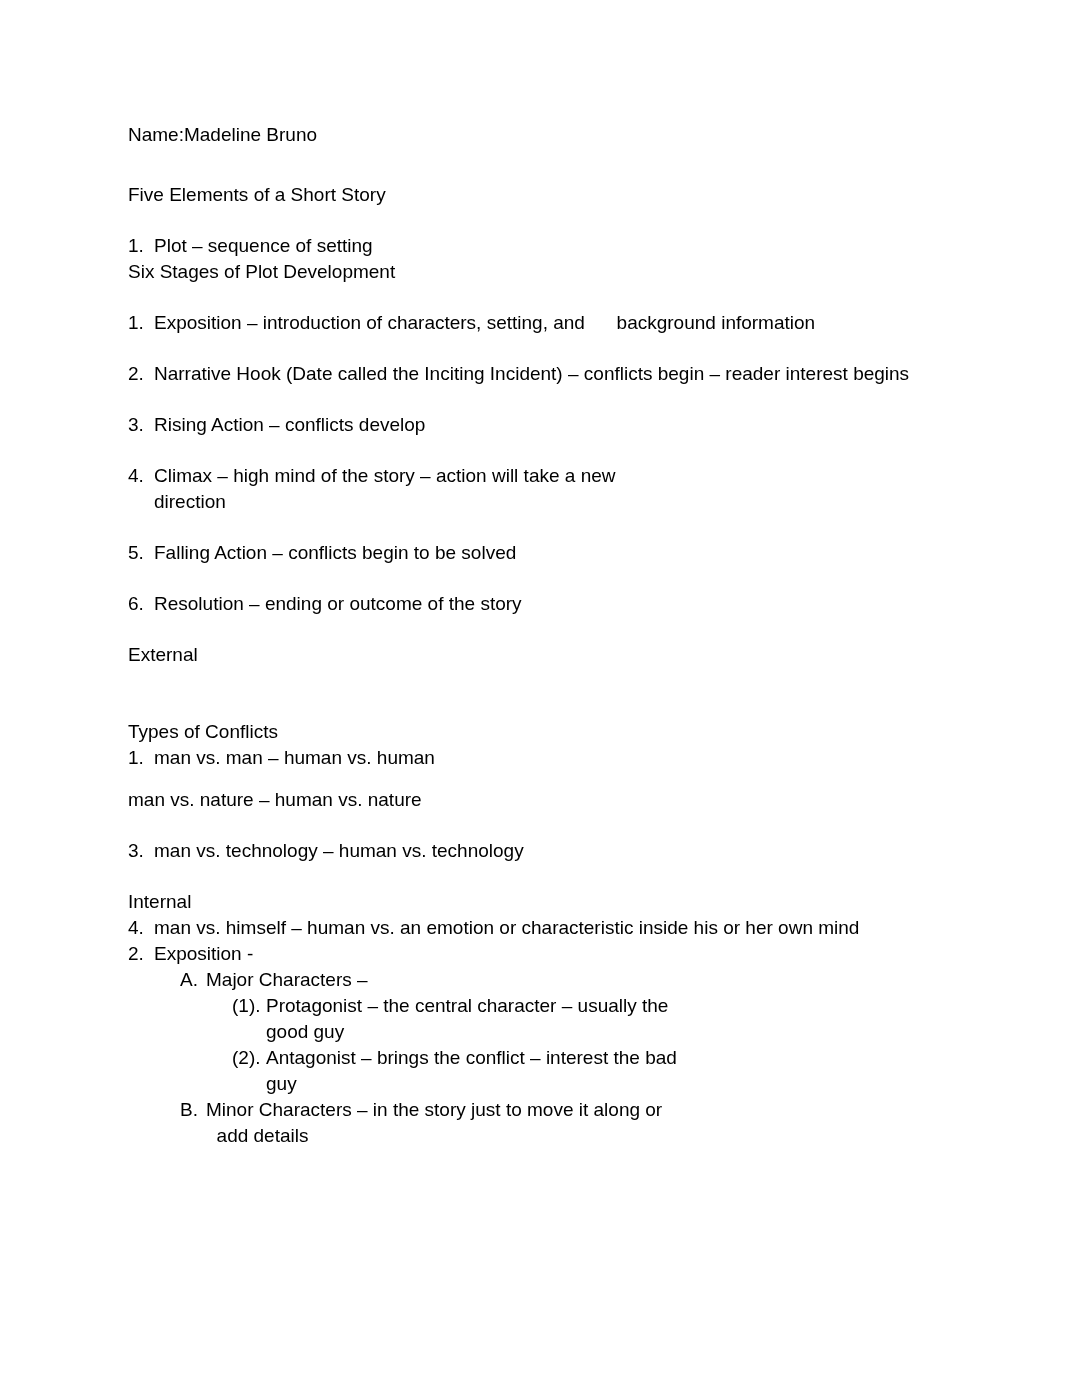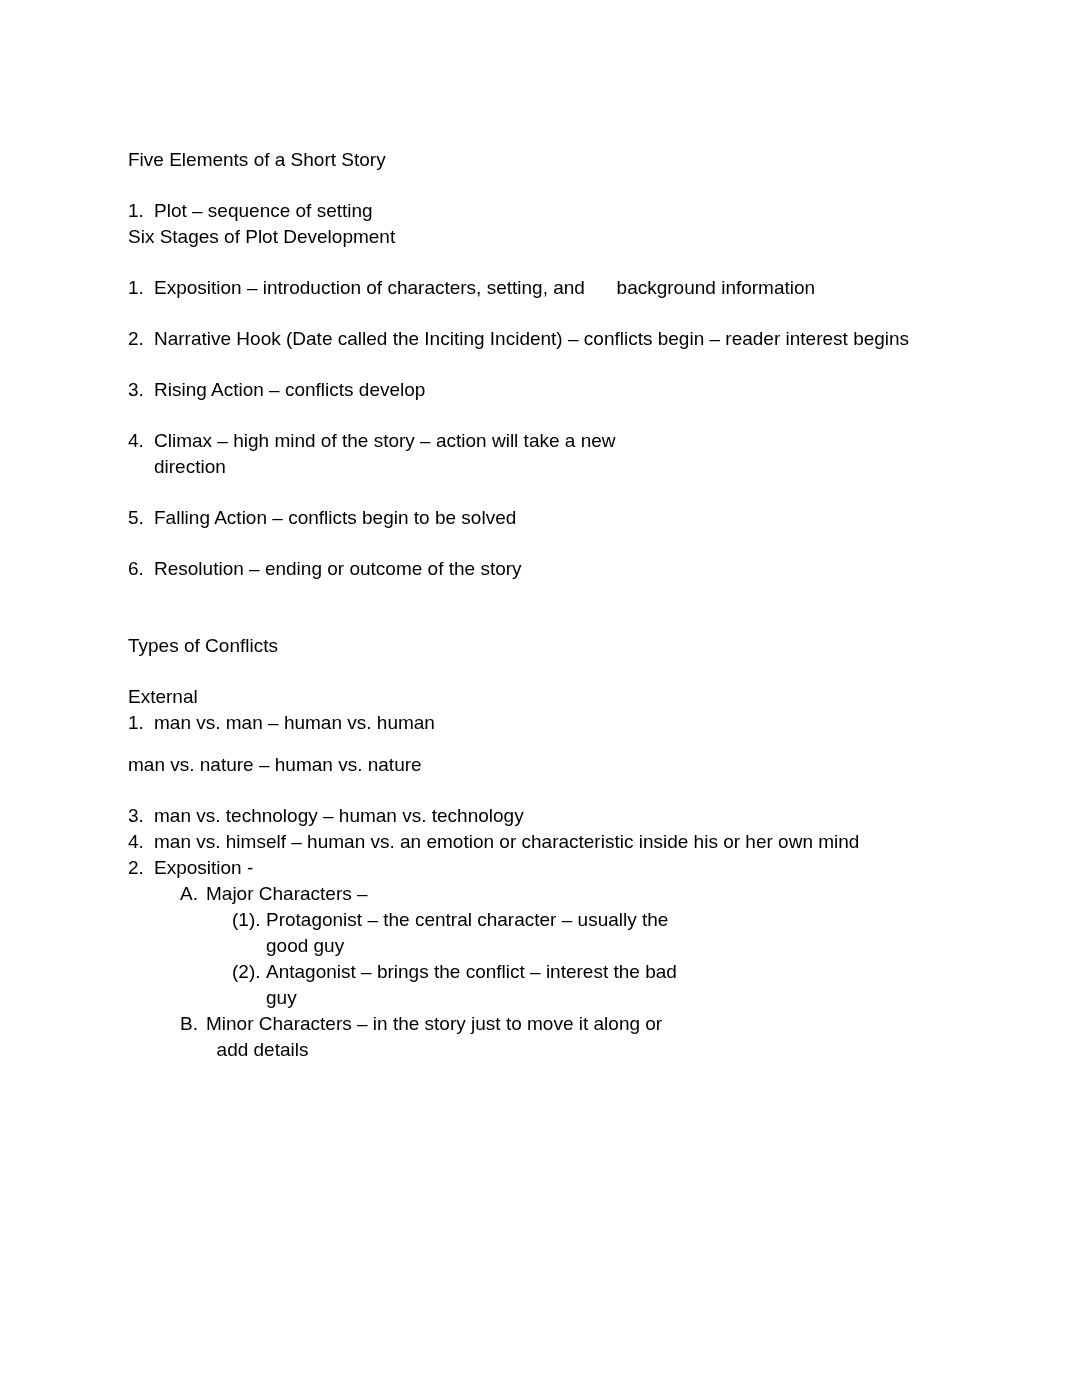--- a/index.html
+++ b/index.html
@@ -33,35 +33,37 @@
   .indent-1 { margin-left: 52px; }
   .indent-2 { margin-left: 104px; }
   .indent-0 .marker, .indent-1 .marker { width: 26px; }
   .indent-2 .marker { width: 34px; }
   .text { flex: 1 1 auto; }
 </style>
 </head>
 <body>
 
 <div class="page">
-    <div class="block p indent-0" style="margin-top: 25px;">Five Elements of a Short Story</div>
+    <div class="block p indent-0" style="margin-top: 0px;">Name:Madeline Bruno</div>
+    <div class="block p indent-0" style="margin-top: 34px;">Five Elements of a Short Story</div>
     <div class="block li indent-0" style="margin-top: 25px;"><span class="marker">1.</span><span class="text">Plot – sequence of setting</span></div>
     <div class="block p indent-0" style="">Six Stages of Plot Development</div>
     <div class="block li indent-0" style="margin-top: 25px;"><span class="marker">1.</span><span class="text">Exposition – introduction of characters, setting, and      background information</span></div>
     <div class="block li indent-0" style="margin-top: 25px;"><span class="marker">2.</span><span class="text">Narrative Hook (Date called the Inciting Incident) – conflicts begin – reader interest begins</span></div>
     <div class="block li indent-0" style="margin-top: 25px;"><span class="marker">3.</span><span class="text">Rising Action – conflicts develop</span></div>
     <div class="block li indent-0" style="margin-top: 25px;"><span class="marker">4.</span><span class="text">Climax – high mind of the story – action will take a new
 direction</span></div>
     <div class="block li indent-0" style="margin-top: 25px;"><span class="marker">5.</span><span class="text">Falling Action – conflicts begin to be solved</span></div>
     <div class="block li indent-0" style="margin-top: 25px;"><span class="marker">6.</span><span class="text">Resolution – ending or outcome of the story</span></div>
+    <div class="block p indent-0" style="margin-top: 25px;">External</div>
     <div class="block p indent-0" style="margin-top: 51px;">Types of Conflicts</div>
-    <div class="block p indent-0" style="margin-top: 25px;">External</div>
     <div class="block li indent-0" style="margin-top: 0px;"><span class="marker">1.</span><span class="text">man vs. man – human vs. human</span></div>
     <div class="block p indent-0" style="margin-top: 16px;">man vs. nature – human vs. nature</div>
     <div class="block li indent-0" style="margin-top: 25px;"><span class="marker">3.</span><span class="text">man vs. technology – human vs. technology</span></div>
+    <div class="block p indent-0" style="margin-top: 25px;">Internal</div>
     <div class="block li indent-0" style="margin-top: 0px;"><span class="marker">4.</span><span class="text">man vs. himself – human vs. an emotion or characteristic inside his or her own mind</span></div>
     <div class="block li indent-0" style="margin-top: 0px;"><span class="marker">2.</span><span class="text">Exposition -</span></div>
     <div class="block li indent-1" style="margin-top: 0px;"><span class="marker">A.</span><span class="text">Major Characters –</span></div>
     <div class="block li indent-2" style="margin-top: 0px;"><span class="marker">(1).</span><span class="text">Protagonist – the central character – usually the
 good guy</span></div>
     <div class="block li indent-2" style="margin-top: 0px;"><span class="marker">(2).</span><span class="text">Antagonist – brings the conflict – interest the bad
 guy</span></div>
     <div class="block li indent-1" style="margin-top: 0px;"><span class="marker">B.</span><span class="text">Minor Characters – in the story just to move it along or
   add details</span></div>
   </div>

